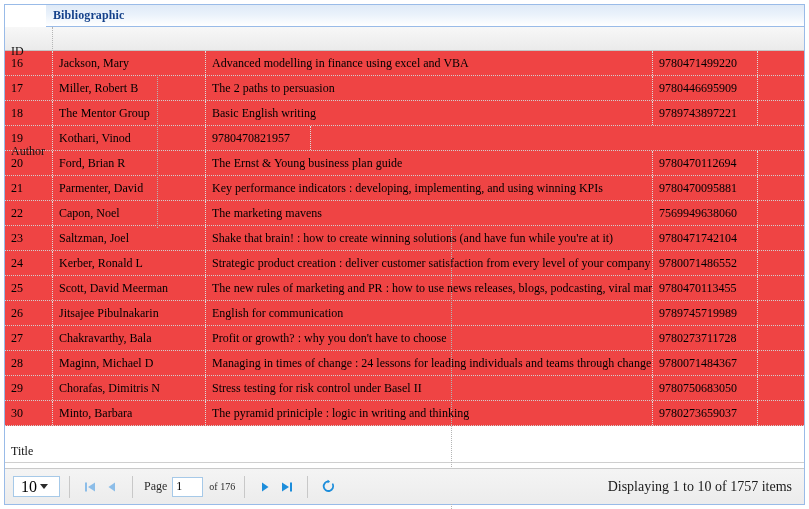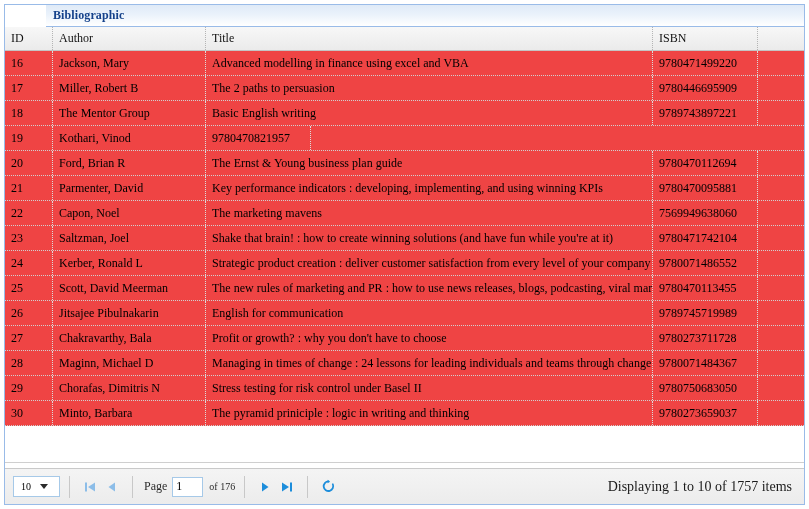--- a/index.html
+++ b/index.html
@@ -49,20 +49,21 @@
     letter-spacing: 0.1px;
     white-space: nowrap;
   }
   
   .grid-header {
     display: flex;
     height: 24px;
     box-sizing: border-box;
     background: linear-gradient(to bottom, #f7f7f7 0%, #f1f1f1 50%, #ebebeb 100%);
     border-bottom: 1px solid #c4c4c4;
+    flex-direction: column;
   }
   .hcell {
     box-sizing: border-box;
     display: flex;
     align-items: center;
     padding-left: 6px;
     font-size: 12px;
     color: #111111;
     overflow: hidden;
     white-space: nowrap;
@@ -132,21 +133,21 @@
   .pagesize {
     width: 47px;
     height: 21px;
     box-sizing: border-box;
     border: 1px solid #a6c9e8;
     background: #ffffff;
     display: flex;
     align-items: center;
     justify-content: space-between;
     padding: 0 11px 0 7px;
-    font-size: 10px;
+    font-size: 16px;
     color: #000000;
     cursor: pointer;
   }
   .caret {
     width: 0; height: 0;
     border-left: 4px solid transparent;
     border-right: 4px solid transparent;
     border-top: 5px solid #2b2b2b;
     margin-left: 3px;
   }

